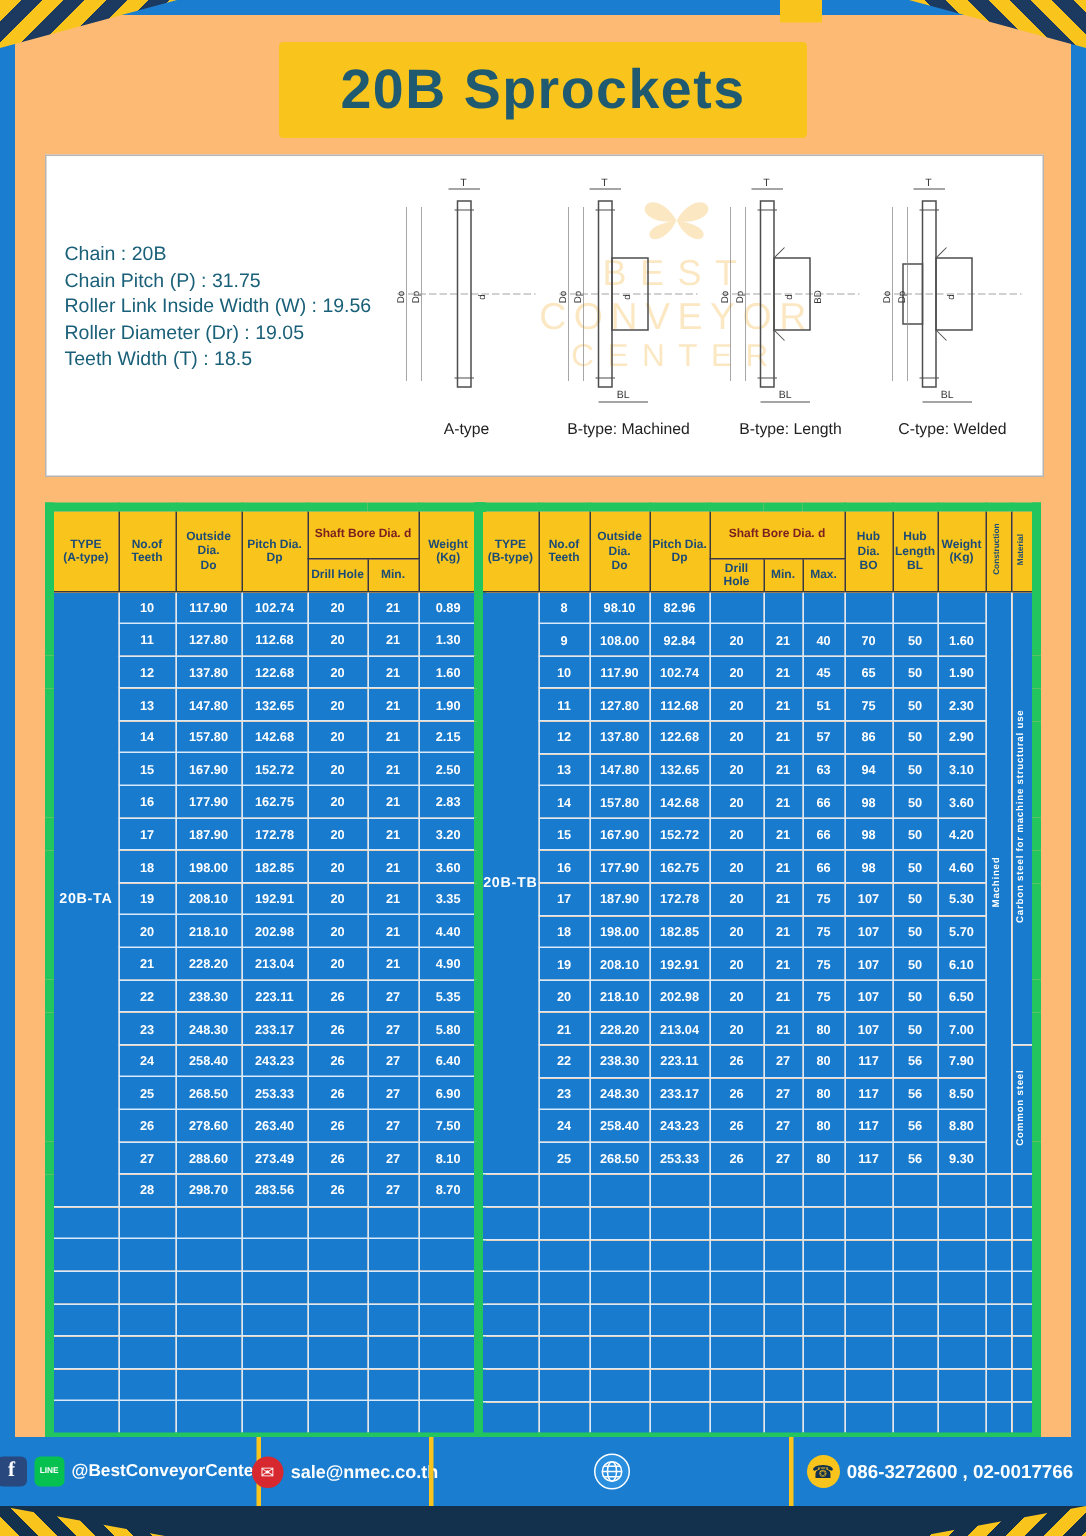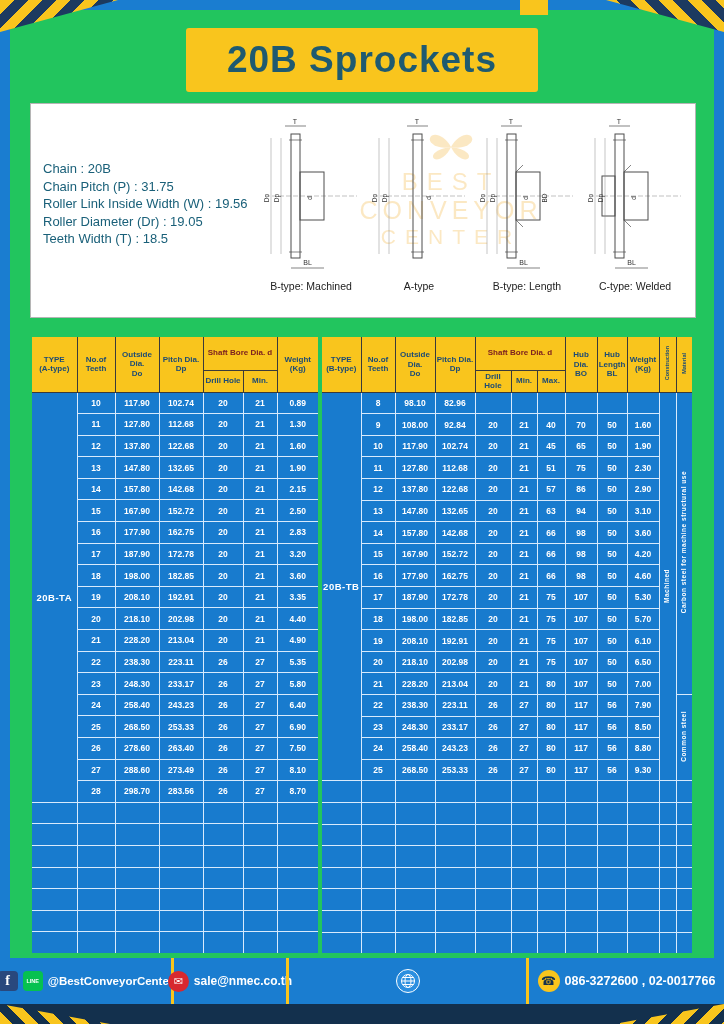--- a/index.html
+++ b/index.html
@@ -1,18 +1,18 @@
 <!DOCTYPE html>
 <html><head>
 <meta charset="utf-8">
 <style>
   html,body{margin:0;padding:0}
   body{width:724px;height:1024px;position:relative;overflow:hidden;
        font-family:"Liberation Sans",sans-serif;background:#1a7dd0}
-  .page{position:absolute;left:10px;top:10px;width:704px;height:948px;background:#22c55e}
+  .page{position:absolute;left:10px;top:10px;width:704px;height:948px;background:#fdba74}
 
   
   .stripe-tl{position:absolute;left:0;top:0;width:118px;height:32px;z-index:5;
     background:repeating-linear-gradient(135deg,#f9c51d 0 10px,#1c3a60 10px 20px);
     clip-path:polygon(0 0,100% 0,0 100%)}
   .stripe-tr{position:absolute;right:0;top:0;width:118px;height:32px;z-index:5;
     background:repeating-linear-gradient(45deg,#f9c51d 0 10px,#1c3a60 10px 20px);
     clip-path:polygon(0 0,100% 0,100% 100%)}
   .accent-sq{position:absolute;top:0;right:176px;width:28px;height:15px;background:#f9c51d;z-index:5}
 
@@ -30,21 +30,21 @@
   .watermark div{color:#f2a81d;font-weight:normal}
   .wm1{font-size:24px;letter-spacing:9px}
   .wm2{font-size:25px;letter-spacing:5px}
   .wm3{font-size:21px;letter-spacing:9px}
   .diagrams{position:absolute;right:6px;top:12px;width:432px;height:196px;display:flex;z-index:1}
   .fig{flex:1;display:flex;flex-direction:column;align-items:center}
   .fig-label{font-size:10.5px;color:#222;margin-top:4px}
 
   
   .tables{position:absolute;left:20px;top:325px;width:664px;height:622px}
-  .tbl{border-collapse:collapse;table-layout:fixed;position:absolute;top:0;border:2px solid #22c55e}
+  .tbl{border-collapse:collapse;table-layout:fixed;position:absolute;top:0;border:6px solid #22c55e}
   #table-a{left:0;width:288px}
   #table-b{right:0;width:372px}
   .tbl thead th{background:#f9c51d;color:#1c4b75;font-weight:bold;font-size:8px;line-height:1.2;
     border:1px solid #3a3a3a;white-space:pre-line;padding:1px;text-align:center;
     vertical-align:middle;overflow:hidden}
   .tbl thead th.shaft{color:#7c2020}
   .tbl thead tr:first-child{height:34px}
   .tbl thead tr:last-child{height:22px}
   .tbl tbody td{background:#187bce;border:1px solid #d8eafc;height:20.6px;color:#fff;
     font-size:8.5px;font-weight:bold;text-align:center;vertical-align:middle;padding:0;overflow:hidden}
@@ -107,51 +107,51 @@
         <div class="spec-line">Chain  : 20B</div>
         <div class="spec-line">Chain Pitch (P)  :  31.75</div>
         <div class="spec-line">Roller Link Inside Width (W)  :  19.56</div>
         <div class="spec-line">Roller Diameter (Dr) : 19.05</div>
         <div class="spec-line">Teeth Width (T)  :  18.5</div>
       </div>
     <div class="diagrams">
         <div class="fig">
           <svg viewBox="0 0 100 160" width="100" height="160">
             <line x1="4" y1="80" x2="96" y2="80" stroke="#999" stroke-width="0.6" stroke-dasharray="5 2"></line>
+            <rect x="44" y="18" width="9" height="124" stroke="#4d4d4d" stroke-width="1" fill="none"></rect>
+            <line x1="42" y1="24" x2="55" y2="24" stroke="#4d4d4d" stroke-width="0.7" fill="none"></line>
+            <line x1="42" y1="136" x2="55" y2="136" stroke="#4d4d4d" stroke-width="0.7" fill="none"></line>
+            <line x1="38" y1="10" x2="59" y2="10" stroke="#4d4d4d" stroke-width="0.7"></line>
+            <text x="48" y="8" font-size="7" fill="#333" text-anchor="middle" font-family="&quot;Liberation Sans&quot;,sans-serif">T</text>
+            <line x1="10" y1="22" x2="10" y2="138" stroke="#8a8a8a" stroke-width="0.5"></line>
+            <text font-size="6.5" fill="#333" text-anchor="middle" font-family="&quot;Liberation Sans&quot;,sans-serif" x="8" y="82" transform="rotate(-90 8 82)">Do</text>
+            <line x1="20" y1="22" x2="20" y2="138" stroke="#8a8a8a" stroke-width="0.5"></line>
+            <text font-size="6.5" fill="#333" text-anchor="middle" font-family="&quot;Liberation Sans&quot;,sans-serif" x="18" y="82" transform="rotate(-90 18 82)">Dp</text>
+            <text font-size="6.5" fill="#333" text-anchor="middle" font-family="&quot;Liberation Sans&quot;,sans-serif" x="62" y="82" transform="rotate(-90 62 82)">d</text>
+          </svg>
+          <div class="fig-label">A-type</div>
+        </div>
+        <div class="fig">
+          <svg viewBox="0 0 100 160" width="100" height="160">
+            <line x1="4" y1="80" x2="96" y2="80" stroke="#999" stroke-width="0.6" stroke-dasharray="5 2"></line>
             <rect x="30" y="18" width="9" height="124" stroke="#4d4d4d" stroke-width="1" fill="none"></rect>
             <line x1="28" y1="24" x2="41" y2="24" stroke="#4d4d4d" stroke-width="0.7" fill="none"></line>
             <line x1="28" y1="136" x2="41" y2="136" stroke="#4d4d4d" stroke-width="0.7" fill="none"></line>
             <rect x="39" y="56" width="24" height="48" stroke="#4d4d4d" stroke-width="1" fill="none"></rect>
             <line x1="24" y1="10" x2="45" y2="10" stroke="#4d4d4d" stroke-width="0.7"></line>
             <text x="34" y="8" font-size="7" fill="#333" text-anchor="middle" font-family="&quot;Liberation Sans&quot;,sans-serif">T</text>
             <line x1="10" y1="22" x2="10" y2="138" stroke="#8a8a8a" stroke-width="0.5"></line>
             <text font-size="6.5" fill="#333" text-anchor="middle" font-family="&quot;Liberation Sans&quot;,sans-serif" x="8" y="82" transform="rotate(-90 8 82)">Do</text>
             <line x1="20" y1="22" x2="20" y2="138" stroke="#8a8a8a" stroke-width="0.5"></line>
             <text font-size="6.5" fill="#333" text-anchor="middle" font-family="&quot;Liberation Sans&quot;,sans-serif" x="18" y="82" transform="rotate(-90 18 82)">Dp</text>
             <text font-size="6.5" fill="#333" text-anchor="middle" font-family="&quot;Liberation Sans&quot;,sans-serif" x="51" y="82" transform="rotate(-90 51 82)">d</text>
             <line x1="30" y1="152" x2="63" y2="152" stroke="#4d4d4d" stroke-width="0.7"></line>
             <text x="46.5" y="149" font-size="7" fill="#333" text-anchor="middle" font-family="&quot;Liberation Sans&quot;,sans-serif">BL</text>
           </svg>
           <div class="fig-label">B-type: Machined</div>
-        </div>
-        <div class="fig">
-          <svg viewBox="0 0 100 160" width="100" height="160">
-            <line x1="4" y1="80" x2="96" y2="80" stroke="#999" stroke-width="0.6" stroke-dasharray="5 2"></line>
-            <rect x="44" y="18" width="9" height="124" stroke="#4d4d4d" stroke-width="1" fill="none"></rect>
-            <line x1="42" y1="24" x2="55" y2="24" stroke="#4d4d4d" stroke-width="0.7" fill="none"></line>
-            <line x1="42" y1="136" x2="55" y2="136" stroke="#4d4d4d" stroke-width="0.7" fill="none"></line>
-            <line x1="38" y1="10" x2="59" y2="10" stroke="#4d4d4d" stroke-width="0.7"></line>
-            <text x="48" y="8" font-size="7" fill="#333" text-anchor="middle" font-family="&quot;Liberation Sans&quot;,sans-serif">T</text>
-            <line x1="10" y1="22" x2="10" y2="138" stroke="#8a8a8a" stroke-width="0.5"></line>
-            <text font-size="6.5" fill="#333" text-anchor="middle" font-family="&quot;Liberation Sans&quot;,sans-serif" x="8" y="82" transform="rotate(-90 8 82)">Do</text>
-            <line x1="20" y1="22" x2="20" y2="138" stroke="#8a8a8a" stroke-width="0.5"></line>
-            <text font-size="6.5" fill="#333" text-anchor="middle" font-family="&quot;Liberation Sans&quot;,sans-serif" x="18" y="82" transform="rotate(-90 18 82)">Dp</text>
-            <text font-size="6.5" fill="#333" text-anchor="middle" font-family="&quot;Liberation Sans&quot;,sans-serif" x="62" y="82" transform="rotate(-90 62 82)">d</text>
-          </svg>
-          <div class="fig-label">A-type</div>
         </div>
         <div class="fig">
           <svg viewBox="0 0 100 160" width="100" height="160">
             <line x1="4" y1="80" x2="96" y2="80" stroke="#999" stroke-width="0.6" stroke-dasharray="5 2"></line>
             <rect x="30" y="18" width="9" height="124" stroke="#4d4d4d" stroke-width="1" fill="none"></rect>
             <line x1="28" y1="24" x2="41" y2="24" stroke="#4d4d4d" stroke-width="0.7" fill="none"></line>
             <line x1="28" y1="136" x2="41" y2="136" stroke="#4d4d4d" stroke-width="0.7" fill="none"></line>
             <rect x="39" y="56" width="24" height="48" stroke="#4d4d4d" stroke-width="1" fill="none"></rect>
             <line x1="39" y1="56" x2="46" y2="49" stroke="#4d4d4d" stroke-width="0.7" fill="none"></line>
             <line x1="39" y1="104" x2="46" y2="111" stroke="#4d4d4d" stroke-width="0.7" fill="none"></line>

